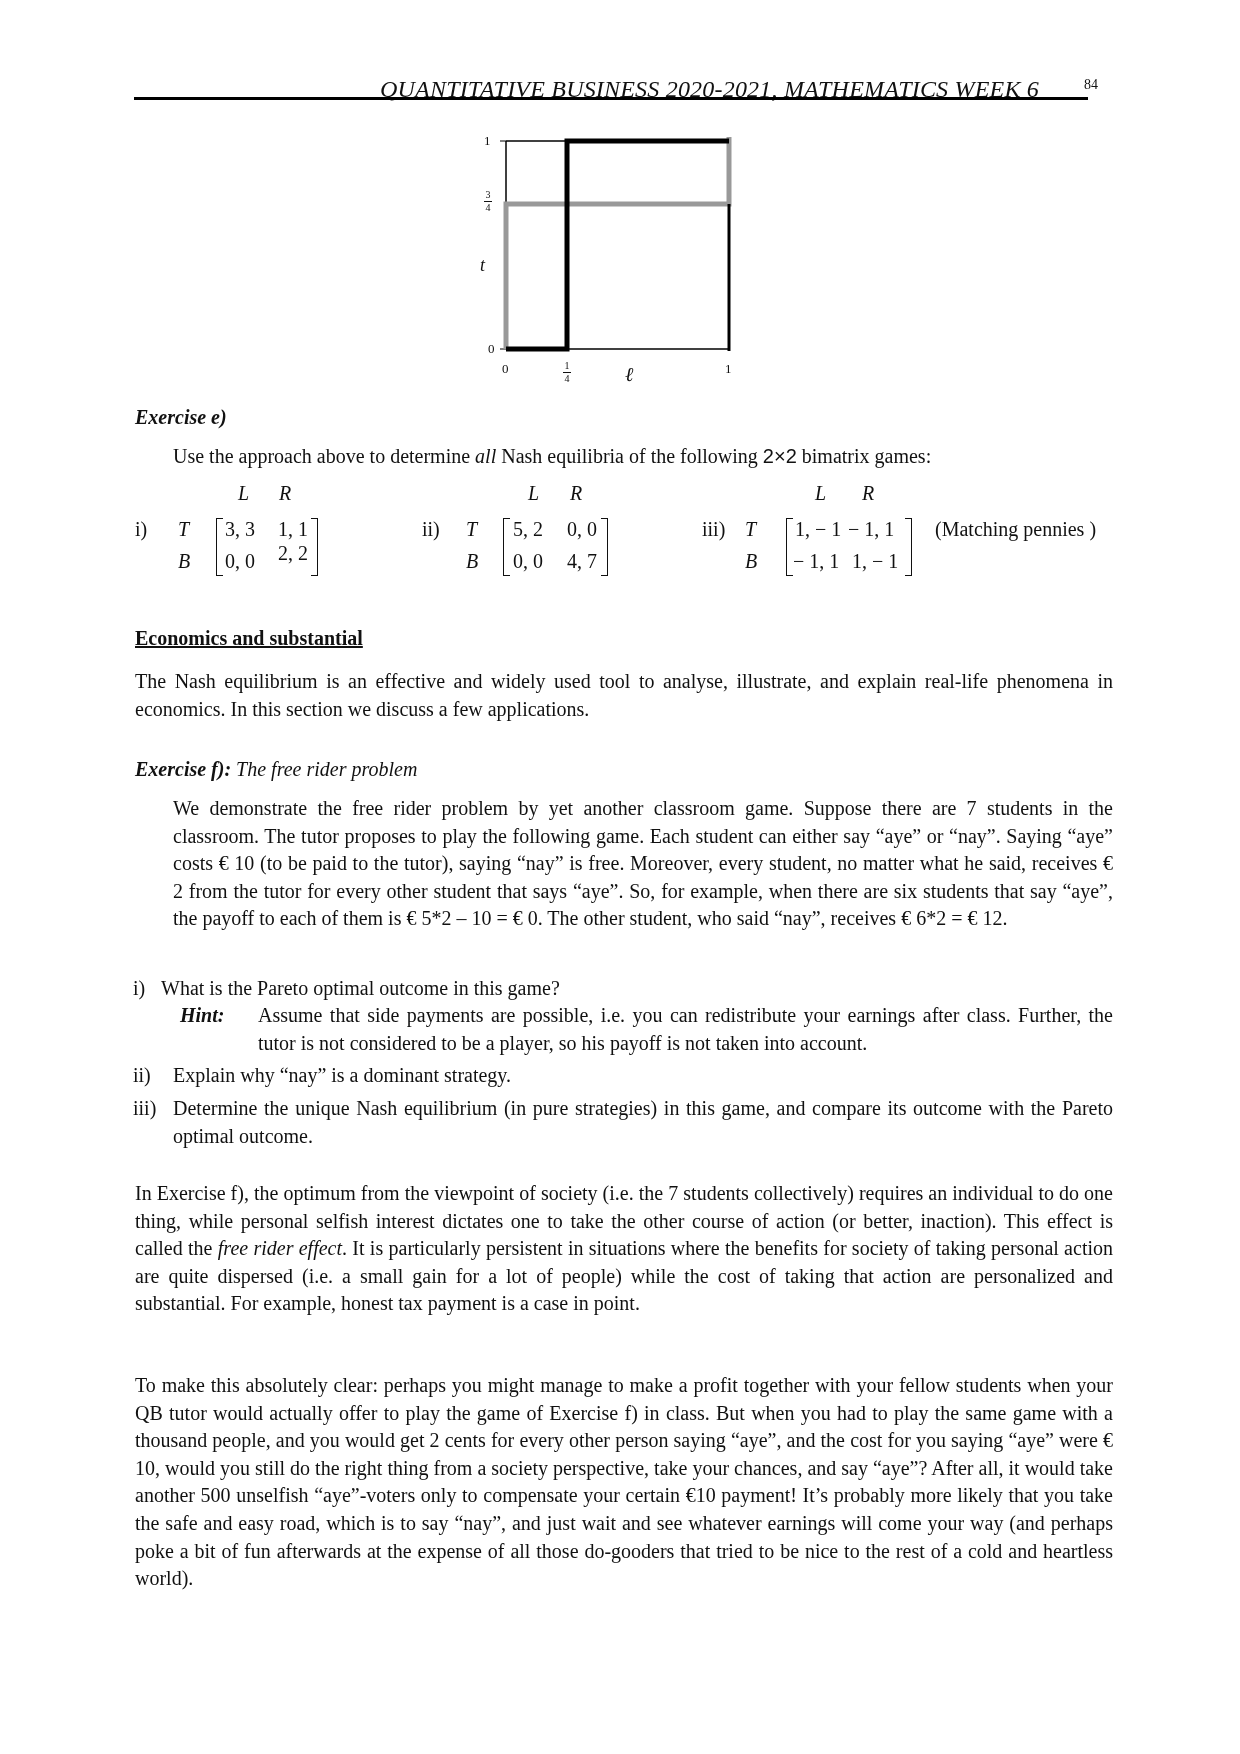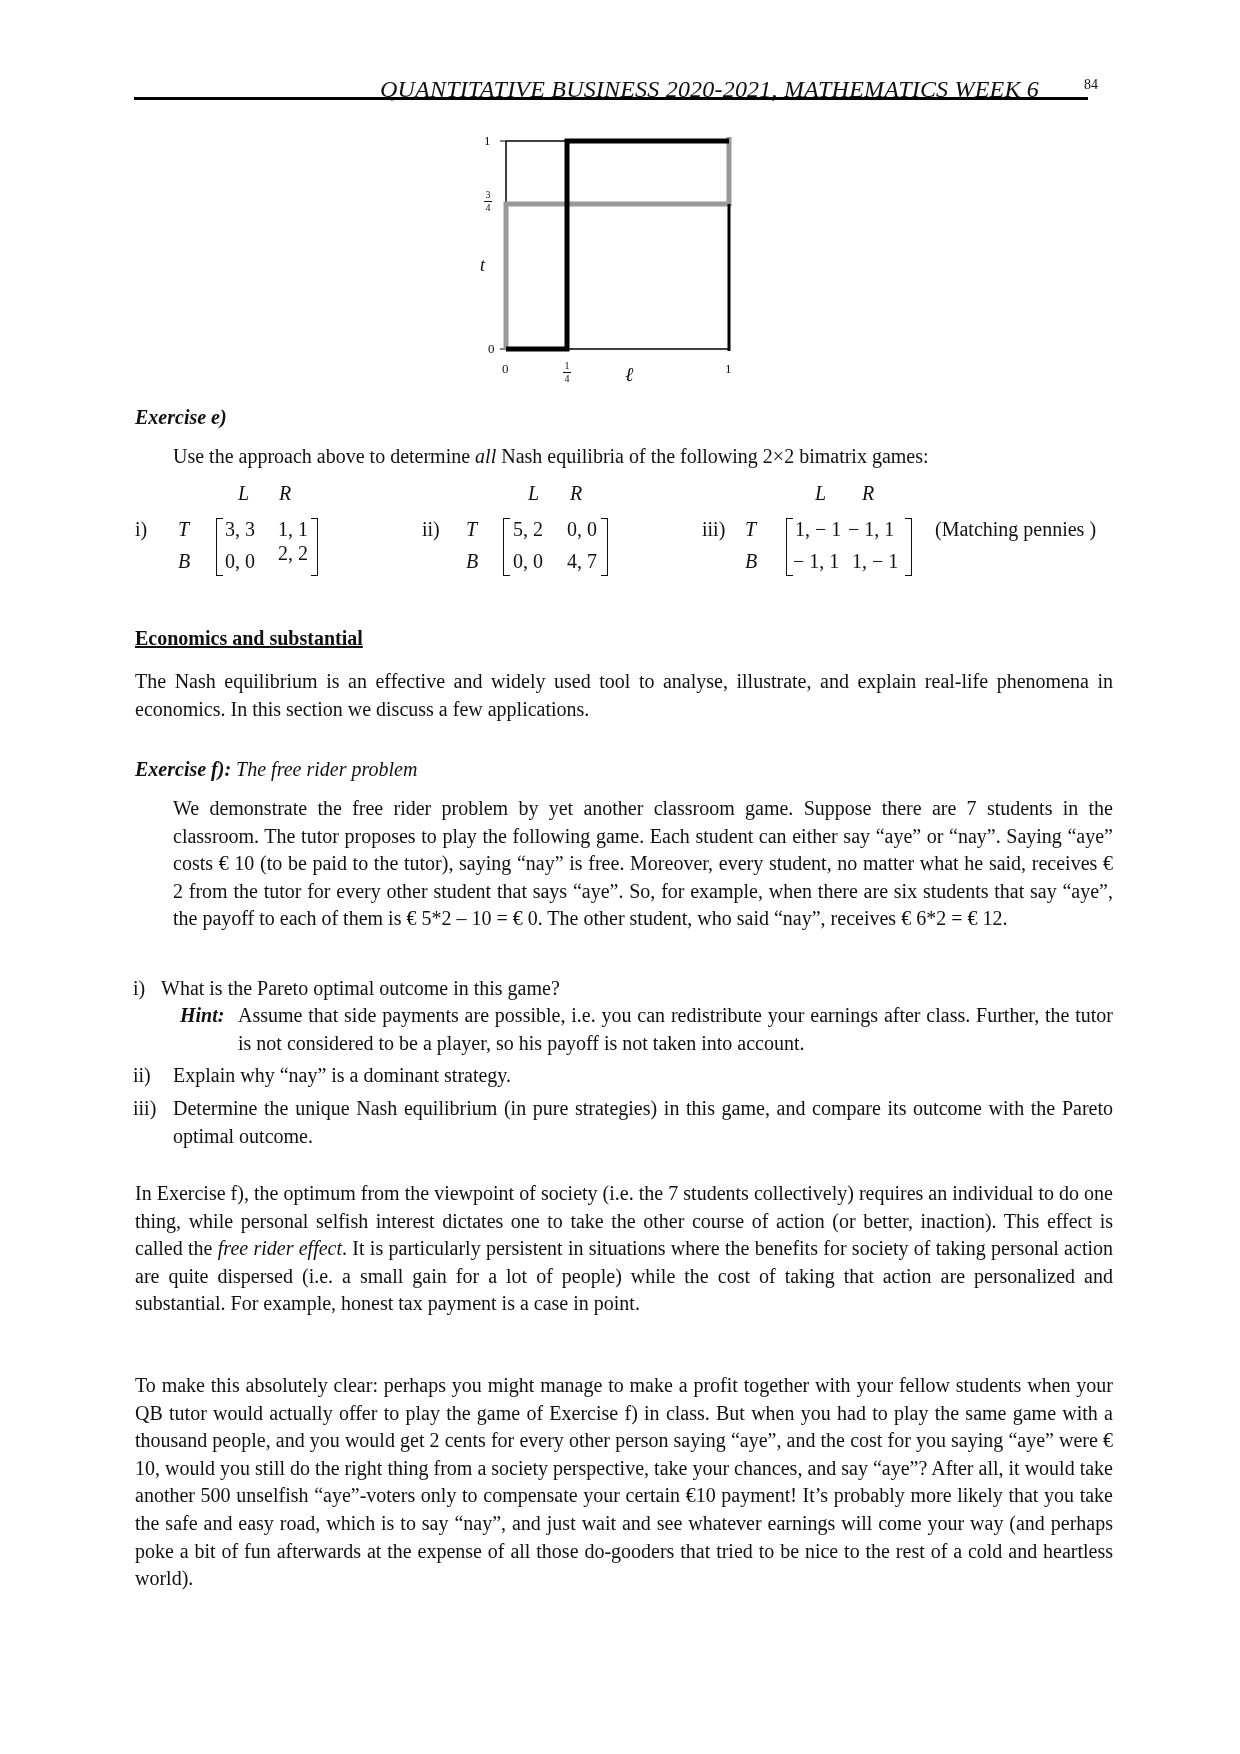--- a/index.html
+++ b/index.html
@@ -74,21 +74,21 @@
     <span>1</span>
     <span class="bar"></span>
     <span>4</span>
   </span>
   <span class="fig-label" style="left:165px; top:238px; font-style:italic; font-size:20px;">ℓ</span>
   <span class="fig-label" style="left:265px; top:236px;">1</span>
 </div>
 
 <div class="abs exercise-title" style="left:135px; top:406px;">Exercise e)</div>
 <div class="abs text" style="left:173px; top:443px;">
-  <span>Use the approach above to determine </span><em>all</em><span> Nash equilibria of the following </span><span style="font-family:Liberation Serif, serif;font-size:20px;">2×2</span><span> bimatrix games:</span>
+  <span>Use the approach above to determine </span><em>all</em><span> Nash equilibria of the following </span><span style="font-family:Liberation Sans, sans-serif;font-size:20px;">2×2</span><span> bimatrix games:</span>
 </div>
 
 <div class="game" style="left:133px; top:482px; width:220px; height:100px;">
   <span class="col" style="left:105px; top:0;">L</span>
   <span class="col" style="left:146px; top:0;">R</span>
   <span class="num" style="left:2px; top:36px;">i)</span>
   <span class="row" style="left:45px; top:36px;">T</span>
   <span class="row" style="left:45px; top:68px;">B</span>
   <span class="bracket-l" style="left:83px;"></span>
   <span class="cell" style="left:92px; top:36px;">3, 3</span>
@@ -134,21 +134,21 @@
   <span class="exercise-title">Exercise f):</span><span class="exercise-subtitle"> The free rider problem</span>
 </div>
 <div class="abs text justify" style="left:173px; top:795px; width:940px;">We demonstrate the free rider problem by yet another classroom game. Suppose there are 7 students in the classroom. The tutor proposes to play the following game. Each student can either say “aye” or “nay”. Saying “aye” costs € 10 (to be paid to the tutor), saying “nay” is free. Moreover, every student, no matter what he said, receives € 2 from the tutor for every other student that says “aye”. So, for example, when there are six students that say “aye”, the payoff  to each of them is € 5*2 – 10 = € 0. The other student, who said “nay”, receives € 6*2 = € 12.</div>
 
 <div class="list-item" style="left:133px; top:975px; width:980px;">
   <span class="list-marker">i)</span>
   <div style="margin-left:28px;">What is the Pareto optimal outcome in this game?</div>
 </div>
 <div class="list-item" style="left:180px; top:1002px; width:933px;">
   <span class="hint-label list-marker">Hint:</span>
-  <div class="justify" style="margin-left:58px;">Assume that side payments are possible, i.e. you can redistribute your earnings after class. Further, the tutor is not considered to be a player, so his payoff is not taken into account.</div>
+  <div class="justify" style="margin-left:78px;">Assume that side payments are possible, i.e. you can redistribute your earnings after class. Further, the tutor is not considered to be a player, so his payoff is not taken into account.</div>
 </div>
 <div class="list-item" style="left:133px; top:1062px; width:980px;">
   <span class="list-marker">ii)</span>
   <div style="margin-left:40px;">Explain why “nay” is a dominant strategy.</div>
 </div>
 <div class="list-item" style="left:133px; top:1095px; width:980px;">
   <span class="list-marker">iii)</span>
   <div class="justify" style="margin-left:40px;">Determine the unique Nash equilibrium (in pure strategies) in this game, and compare its outcome with the Pareto optimal outcome.</div>
 </div>
 

